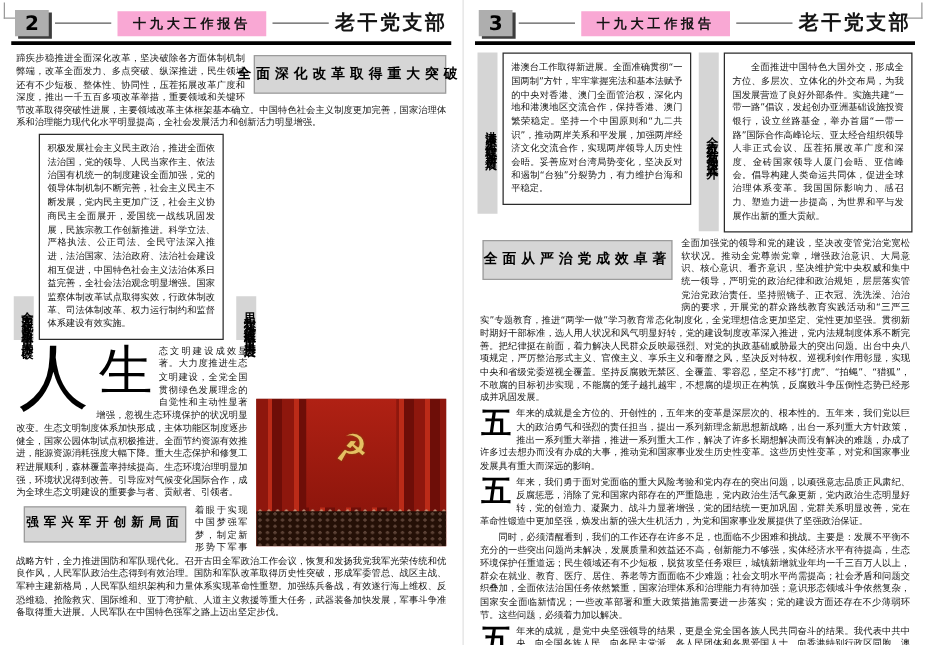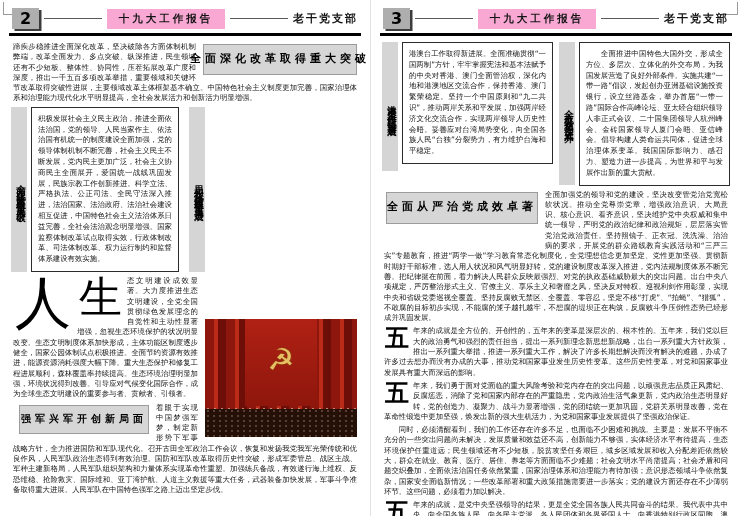--- a/index.html
+++ b/index.html
@@ -12,35 +12,35 @@
   .crop{position:absolute;width:14px;height:12px;}
   .crop-tl{left:3px;top:2px;border-left:1px solid #9a9a9a;border-bottom:1px solid #9a9a9a;}
   .crop-tr{right:3px;top:2px;border-right:1px solid #9a9a9a;border-bottom:1px solid #9a9a9a;}
 
   
   .masthead{display:flex;align-items:center;margin:7px 12px 0 12px;height:23px;}
   .pageno{background:#aeaeae;color:#000;font-weight:bold;font-size:16px;line-height:21px;
           padding:0 8px;box-shadow:2.5px 2px 0 #3c3c3c;}
   .mast-line{flex:1;height:1px;background:#5a5a5a;margin:0 5px;}
   .mast-title{background:#f9a8d4;padding:3px 12px;font-weight:bold;font-size:10.5px;letter-spacing:3px;white-space:nowrap;}
-  .mast-org{font-weight:bold;font-size:11px;letter-spacing:2px;white-space:nowrap;}
+  .mast-org{font-weight:bold;font-size:16px;letter-spacing:2px;white-space:nowrap;}
   .thick-rule{height:3px;background:#000;margin:3px 9px 6px 9px;}
 
   
   .content{margin:0 13px;}
   .para{font-size:7.4px;line-height:10.3px;text-align:justify;margin-bottom:3px;overflow:visible;}
   .para.indent{text-indent:2em;}
   .headbox{background:#d6d6d6;border:1px solid #9c9c9c;font-weight:bold;
            display:flex;align-items:center;justify-content:center;letter-spacing:4px;color:#000;white-space:nowrap;}
   .hb-intro{float:right;width:152px;height:29px;margin:2px 0 3px 7px;font-size:11px;}
   .hb-army{float:left;width:128px;height:27px;margin:2px 7px 2px 6px;font-size:10px;}
   .hb-party{float:left;width:150px;height:30px;margin:2px 7px 20px 2px;font-size:11px;}
 
   
-  .boxrow{display:flex;margin:2px 11px 4px 11px;}
+  .boxrow{display:flex;margin:2px 11px 4px 11px;align-items:flex-end;}
   .rrow{align-items:flex-start;}
   .vlabel{width:16px;background:#d5d5d5;writing-mode:vertical-rl;text-orientation:upright;
           font-weight:bold;font-size:9.5px;letter-spacing:2.5px;padding:5px 0 0 0;text-align:left;
           display:flex;justify-content:center;color:#000;}
   .tbox{border:1px solid #2b2b2b;background:#fff;padding:6px 6px;font-size:7.4px;line-height:10.8px;
         text-align:justify;}
   .lbox{width:134px;}
   .rbox{width:138px;}
   .gap4{width:4px;}.gap6{width:6px;}
   .h128{height:124px;}.h142{height:138px;}
@@ -136,48 +136,48 @@
       <div class="mast-title">十九大工作报告</div>
       <div class="mast-line"></div>
       <div class="mast-org">老干党支部</div>
     </div>
     <div class="thick-rule"></div>
 
     <div class="boxrow rrow">
       <div class="vlabel h128">港澳台工作取得新进展</div>
       <div class="gap4"></div>
       <div class="tbox rbox">
-        <span>港澳台工作取得新进展。全面准确贯彻“一国两制”方针，牢牢掌握宪法和基本法赋予的中央对香港、澳门全面管治权，深化内地和港澳地区交流合作，保持香港、澳门繁荣稳定。坚持一个中国原则和“九二共识”，推动两岸关系和平发展，加强两岸经济文化交流合作，实现两岸领导人历史性会晤。妥善应对台湾局势变化，向全国各族人民“台独”分裂势力，有力维护台海和平稳定。</span>
+        <span>港澳台工作取得新进展。全面准确贯彻“一国两制”方针，牢牢掌握宪法和基本法赋予的中央对香港、澳门全面管治权，深化内地和港澳地区交流合作，保持香港、澳门繁荣稳定。坚持一个中国原则和“九二共识”，推动两岸关系和平发展，加强两岸经济文化交流合作，实现两岸领导人历史性会晤。妥善应对台湾局势变化，坚决反对和遏制“台独”分裂势力，有力维护台海和平稳定。</span>
       </div>
       <div class="gap6"></div>
       <div class="vlabel h142">全方位外交布局深入展开</div>
       <div class="gap4"></div>
       <div class="tbox rbox">
-        <span class="tindent">全面推进中国特色大国外交，形成全方位、多层次、立体化的外交布局，为我国发展营造了良好外部条件。实施共建“一带一路”倡议，发起创办亚洲基础设施投资银行，设立丝路基金，举办首届“一带一路”国际合作高峰论坛、亚太经合组织领导人非正式会议、二十国集团领导人杭州峰会、金砖国家领导人厦门会晤、亚信峰会。倡导构建人类命运共同体，促进全球治理体系变革。我国国际影响力、感召力、塑造力进一步提高，为世界和平与发展作出新的重大贡献。</span>
+        <span class="tindent">全面推进中国特色大国外交，形成全方位、多层次、立体化的外交布局，为我国发展营造了良好外部条件。实施共建“一带一路”倡议，发起创办亚洲基础设施投资银行，设立丝路基金，举办首届“一带一路”国际合作高峰论坛、亚太经合组织领导人非正式会议、压茬拓展改革广度和深度、金砖国家领导人厦门会晤、亚信峰会。倡导构建人类命运共同体，促进全球治理体系变革。我国国际影响力、感召力、塑造力进一步提高，为世界和平与发展作出新的重大贡献。</span>
       </div>
     </div>
 
     <div class="content">
       <div class="para">
         <div class="headbox hb-party">全面从严治党成效卓著</div>
         <span>全面加强党的领导和党的建设，坚决改变管党治党宽松软状况。推动全党尊崇党章，增强政治意识、大局意识、核心意识、看齐意识，坚决维护党中央权威和集中统一领导，严明党的政治纪律和政治规矩，层层落实管党治党政治责任。坚持照镜子、正衣冠、洗洗澡、治治病的要求，开展党的群众路线教育实践活动和“三严三实”专题教育，推进“两学一做”学习教育常态化制度化，全党理想信念更加坚定、党性更加坚强。贯彻新时期好干部标准，选人用人状况和风气明显好转，党的建设制度改革深入推进，党内法规制度体系不断完善。把纪律挺在前面，着力解决人民群众反映最强烈、对党的执政基础威胁最大的突出问题。出台中央八项规定，严厉整治形式主义、官僚主义、享乐主义和奢靡之风，坚决反对特权。巡视利剑作用彰显，实现中央和省级党委巡视全覆盖。坚持反腐败无禁区、全覆盖、零容忍，坚定不移“打虎”、“拍蝇”、“猎狐”，不敢腐的目标初步实现，不能腐的笼子越扎越牢，不想腐的堤坝正在构筑，反腐败斗争压倒性态势已经形成并巩固发展。</span>
       </div>
 
       <div class="para">
         <span class="dropcap dc-five">五</span>
         <span>年来的成就是全方位的、开创性的，五年来的变革是深层次的、根本性的。五年来，我们党以巨大的政治勇气和强烈的责任担当，提出一系列新理念新思想新战略，出台一系列重大方针政策，推出一系列重大举措，推进一系列重大工作，解决了许多长期想解决而没有解决的难题，办成了许多过去想办而没有办成的大事，推动党和国家事业发生历史性变革。这些历史性变革，对党和国家事业发展具有重大而深远的影响。</span>
       </div>
 
       <div class="para">
         <span class="dropcap dc-five">五</span>
         <span>年来，我们勇于面对党面临的重大风险考验和党内存在的突出问题，以顽强意志品质正风肃纪、反腐惩恶，消除了党和国家内部存在的严重隐患，党内政治生活气象更新，党内政治生态明显好转，党的创造力、凝聚力、战斗力显著增强，党的团结统一更加巩固，党群关系明显改善，党在革命性锻造中更加坚强，焕发出新的强大生机活力，为党和国家事业发展提供了坚强政治保证。</span>
       </div>
 
       <div class="para indent">
-        <span>同时，必须清醒看到，我们的工作还存在许多不足，也面临不少困难和挑战。主要是：发展不平衡不充分的一些突出问题尚未解决，发展质量和效益还不高，创新能力不够强，实体经济水平有待提高，生态环境保护任重道远；民生领域还有不少短板，脱贫攻坚任务艰巨，城乡区域发展和收入分配差距依然较大，群众在就业、教育、医疗、居住、养老等方面面临不少难题；社会文明水平尚需提高；社会矛盾和问题交织叠加，全面依法治国任务依然繁重，国家治理体系和治理能力有待加强；意识形态领域斗争依然复杂，国家安全面临新情况；一些改革部署和重大政策措施需要进一步落实；党的建设方面还存在不少薄弱环节。这些问题，必须着力加以解决。</span>
+        <span>同时，必须清醒看到，我们的工作还存在许多不足，也面临不少困难和挑战。主要是：发展不平衡不充分的一些突出问题尚未解决，发展质量和效益还不高，创新能力不够强，实体经济水平有待提高，生态环境保护任重道远；民生领域还有不少短板，脱贫攻坚任务艰巨，城镇新增就业年均一千三百万人以上，群众在就业、教育、医疗、居住、养老等方面面临不少难题；社会文明水平尚需提高；社会矛盾和问题交织叠加，全面依法治国任务依然繁重，国家治理体系和治理能力有待加强；意识形态领域斗争依然复杂，国家安全面临新情况；一些改革部署和重大政策措施需要进一步落实；党的建设方面还存在不少薄弱环节。这些问题，必须着力加以解决。</span>
       </div>
 
       <div class="para">
         <span class="dropcap dc-five">五</span>
         <span>年来的成就，是党中央坚强领导的结果，更是全党全国各族人民共同奋斗的结果。我代表中共中央，向全国各族人民，向各民主党派、各人民团体和各界爱国人士，向香港特别行政区同胞、澳门特别行政区同胞和台湾同胞以及广大侨胞，向关心和支持中国现代化建设的各国朋友，表示衷心的感谢！</span>
       </div>
     </div>
   </div>
 </div>
 

